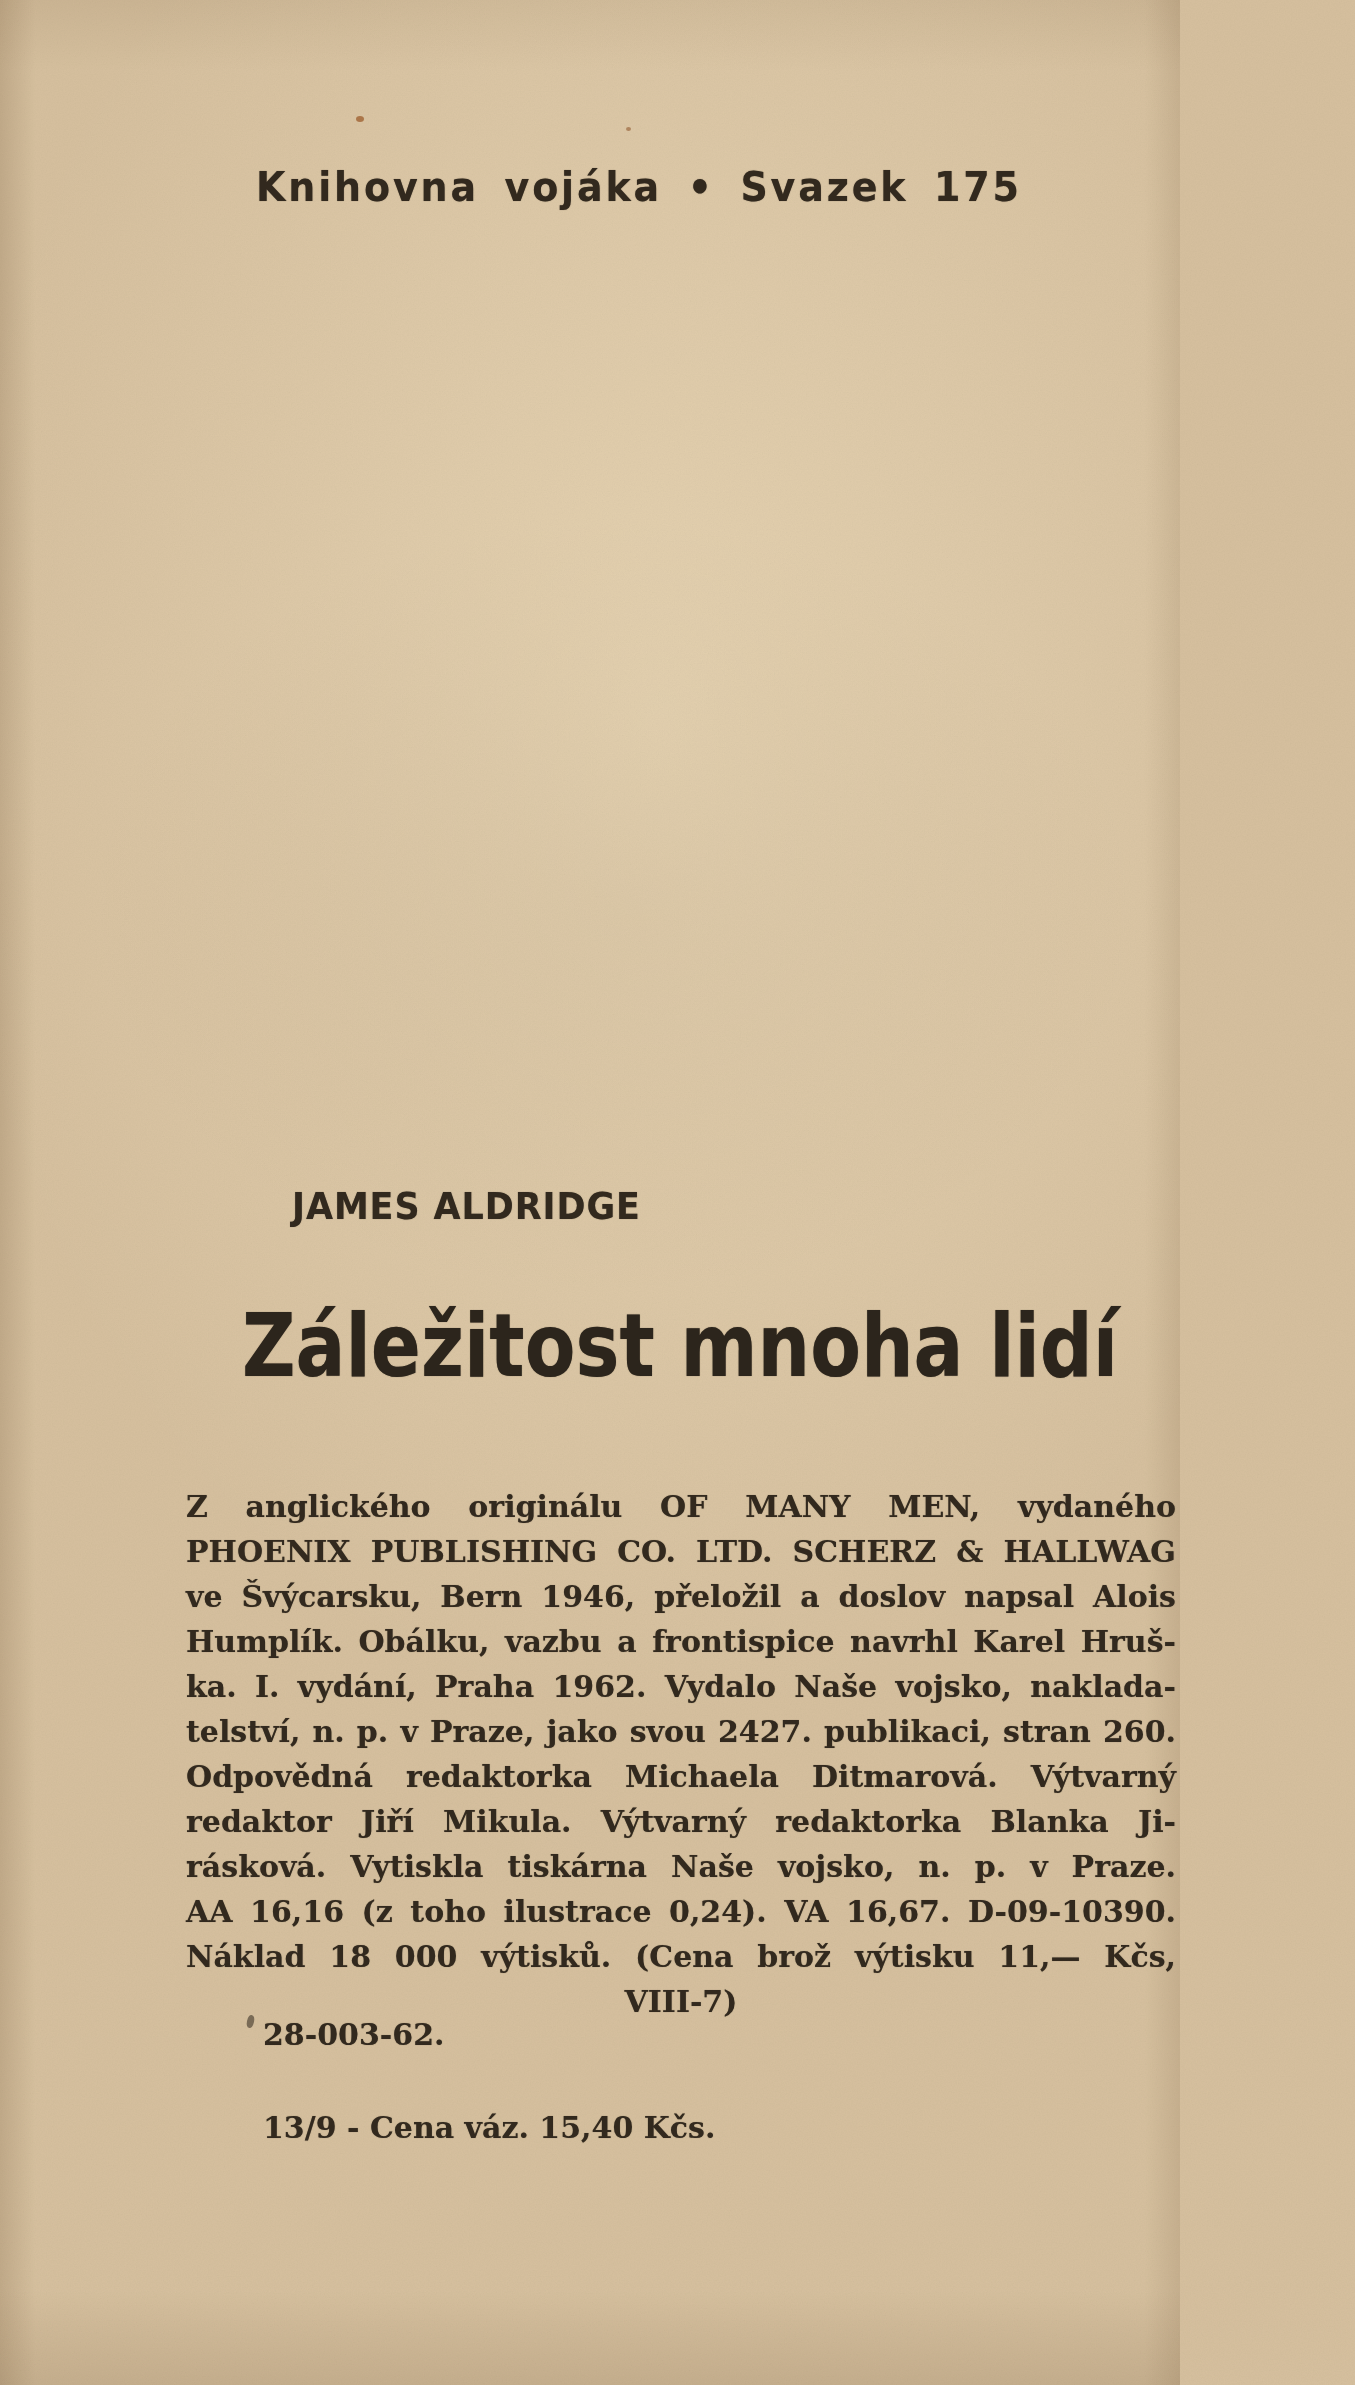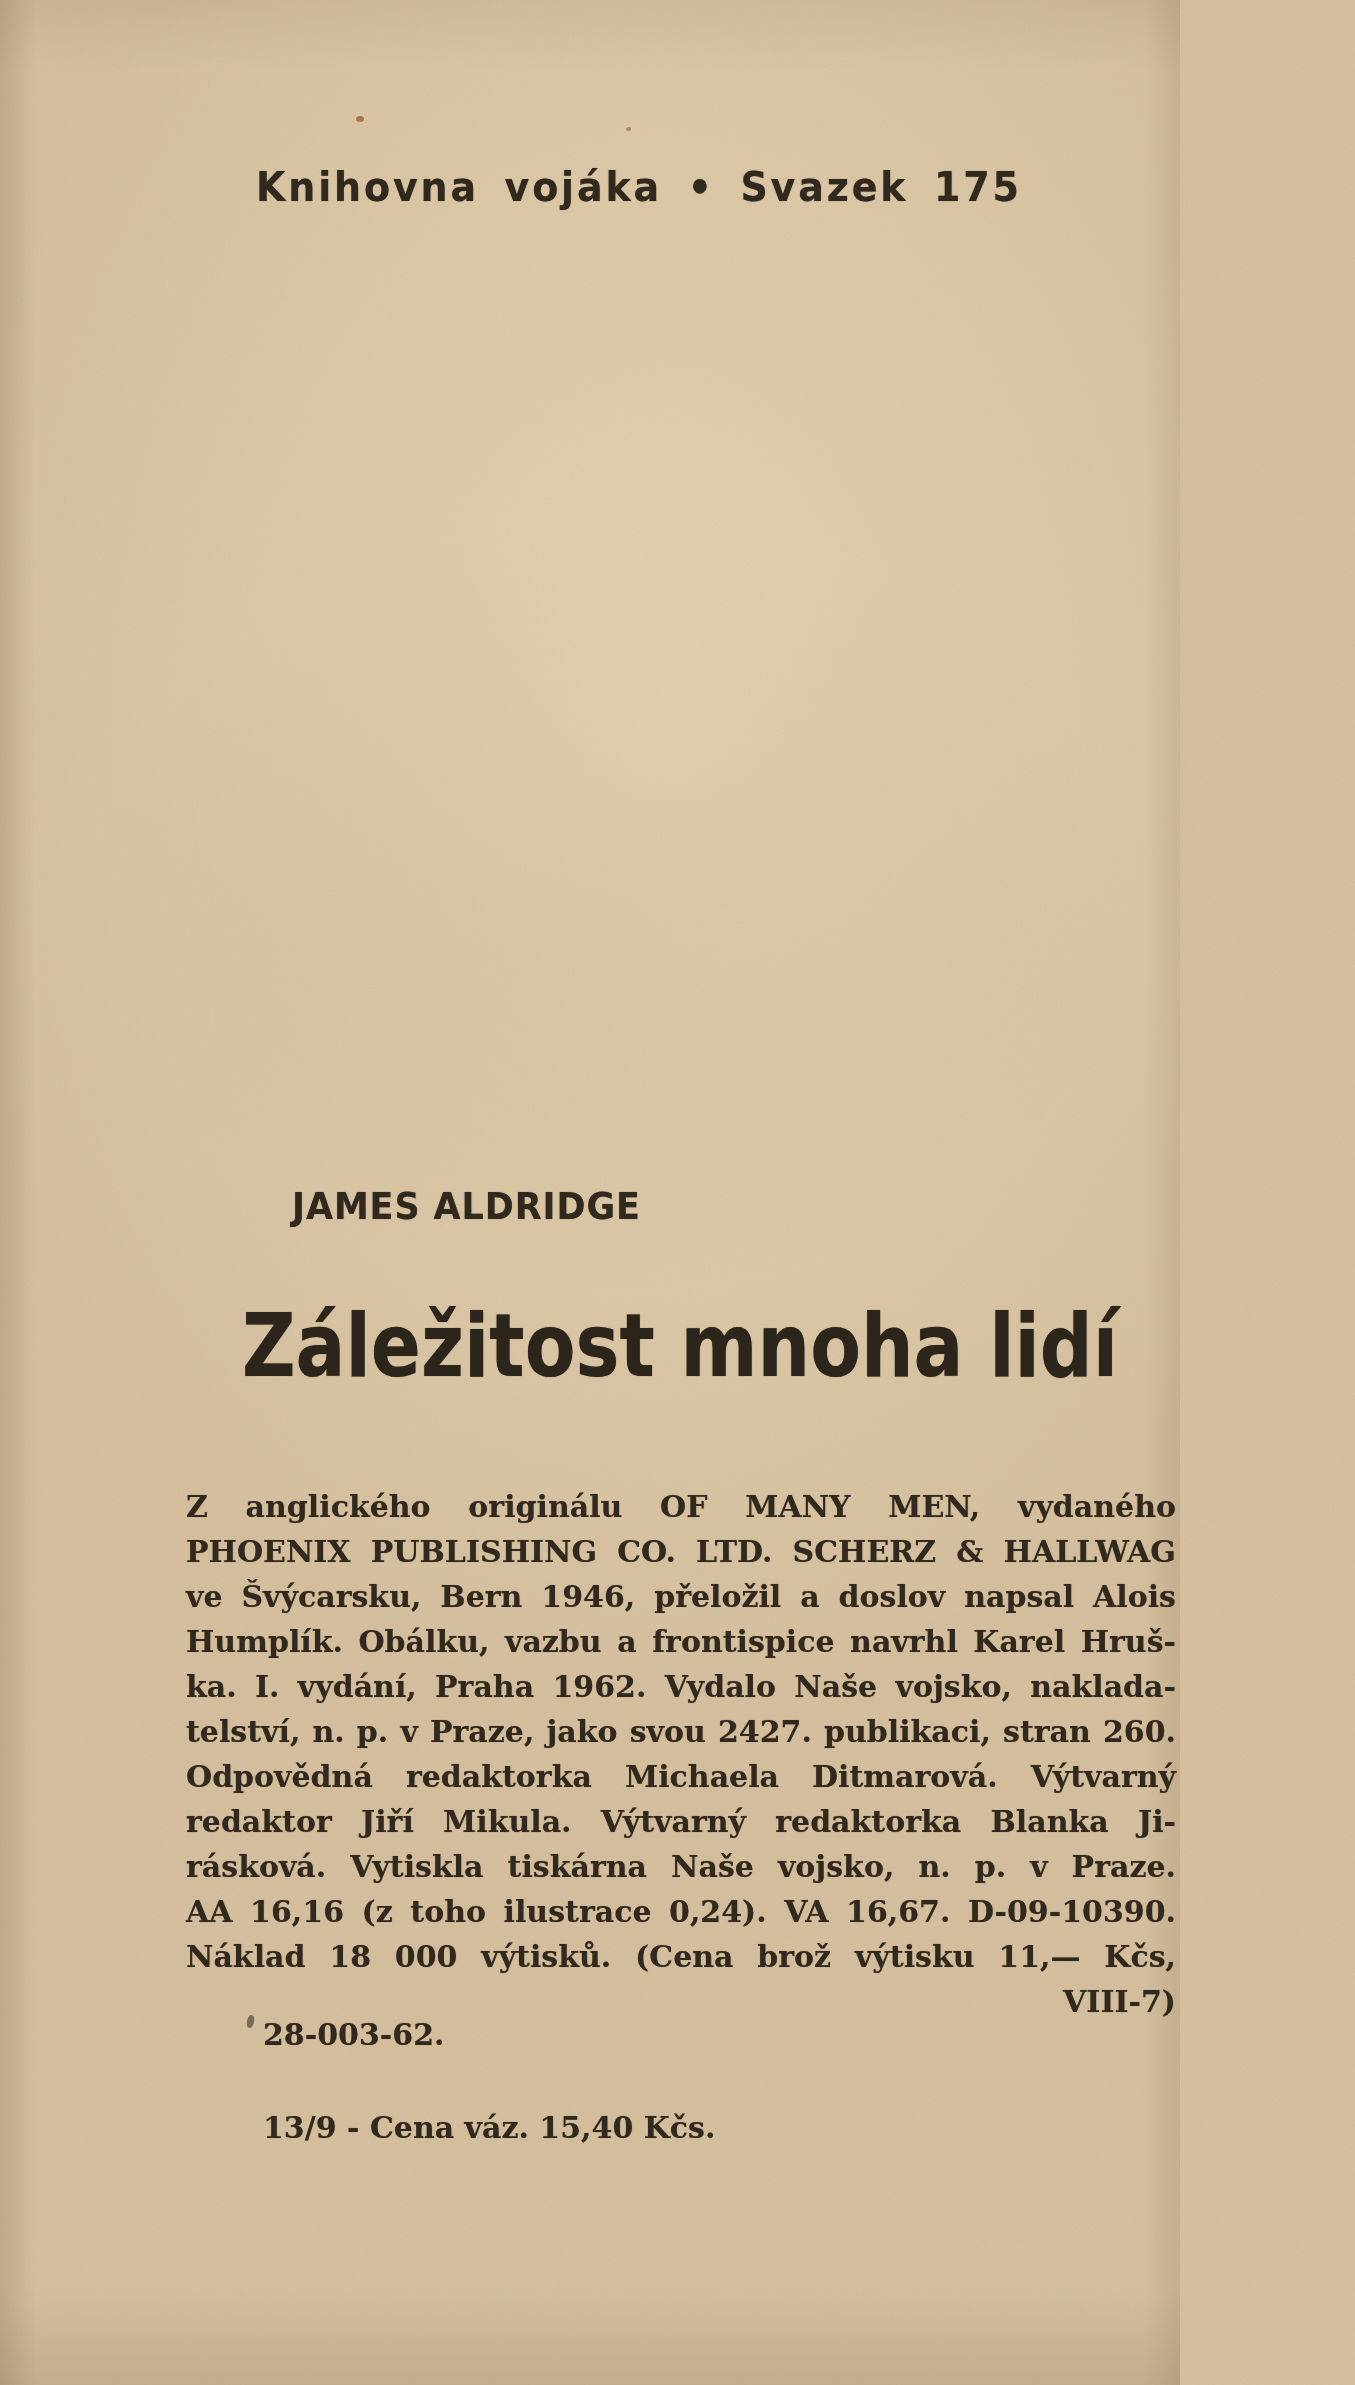--- a/index.html
+++ b/index.html
@@ -44,21 +44,21 @@
     letter-spacing:0;white-space:nowrap;color:#2c251c;
     transform:scaleX(.84);transform-origin:left top;
     text-shadow:0 0 1px rgba(40,32,22,.6);
   }
   .colophon{
     position:absolute;left:186px;top:1462px;width:990px;
     font-size:30px;font-weight:bold;line-height:45px;
     text-shadow:0 0 1px rgba(45,35,25,.45);
     margin-top:22px;
   }
-  .colophon-line{text-align:right;}
+  .colophon-line{text-align:center;}
   .colophon-line.justified{text-align:justify;text-align-last:justify;}
   .catalog,.price{
     position:absolute;left:263px;
     font-size:30px;font-weight:bold;line-height:45px;
     text-shadow:0 0 1px rgba(45,35,25,.45);
   }
   .catalog{top:2012px;text-align:center;}
   .price{top:2057px;margin-top:48px;}
   .speck{position:absolute;pointer-events:none;}
   .speck-red{left:356px;top:116px;width:8px;height:6px;border-radius:50%;background:#a5683a;opacity:.85;}

